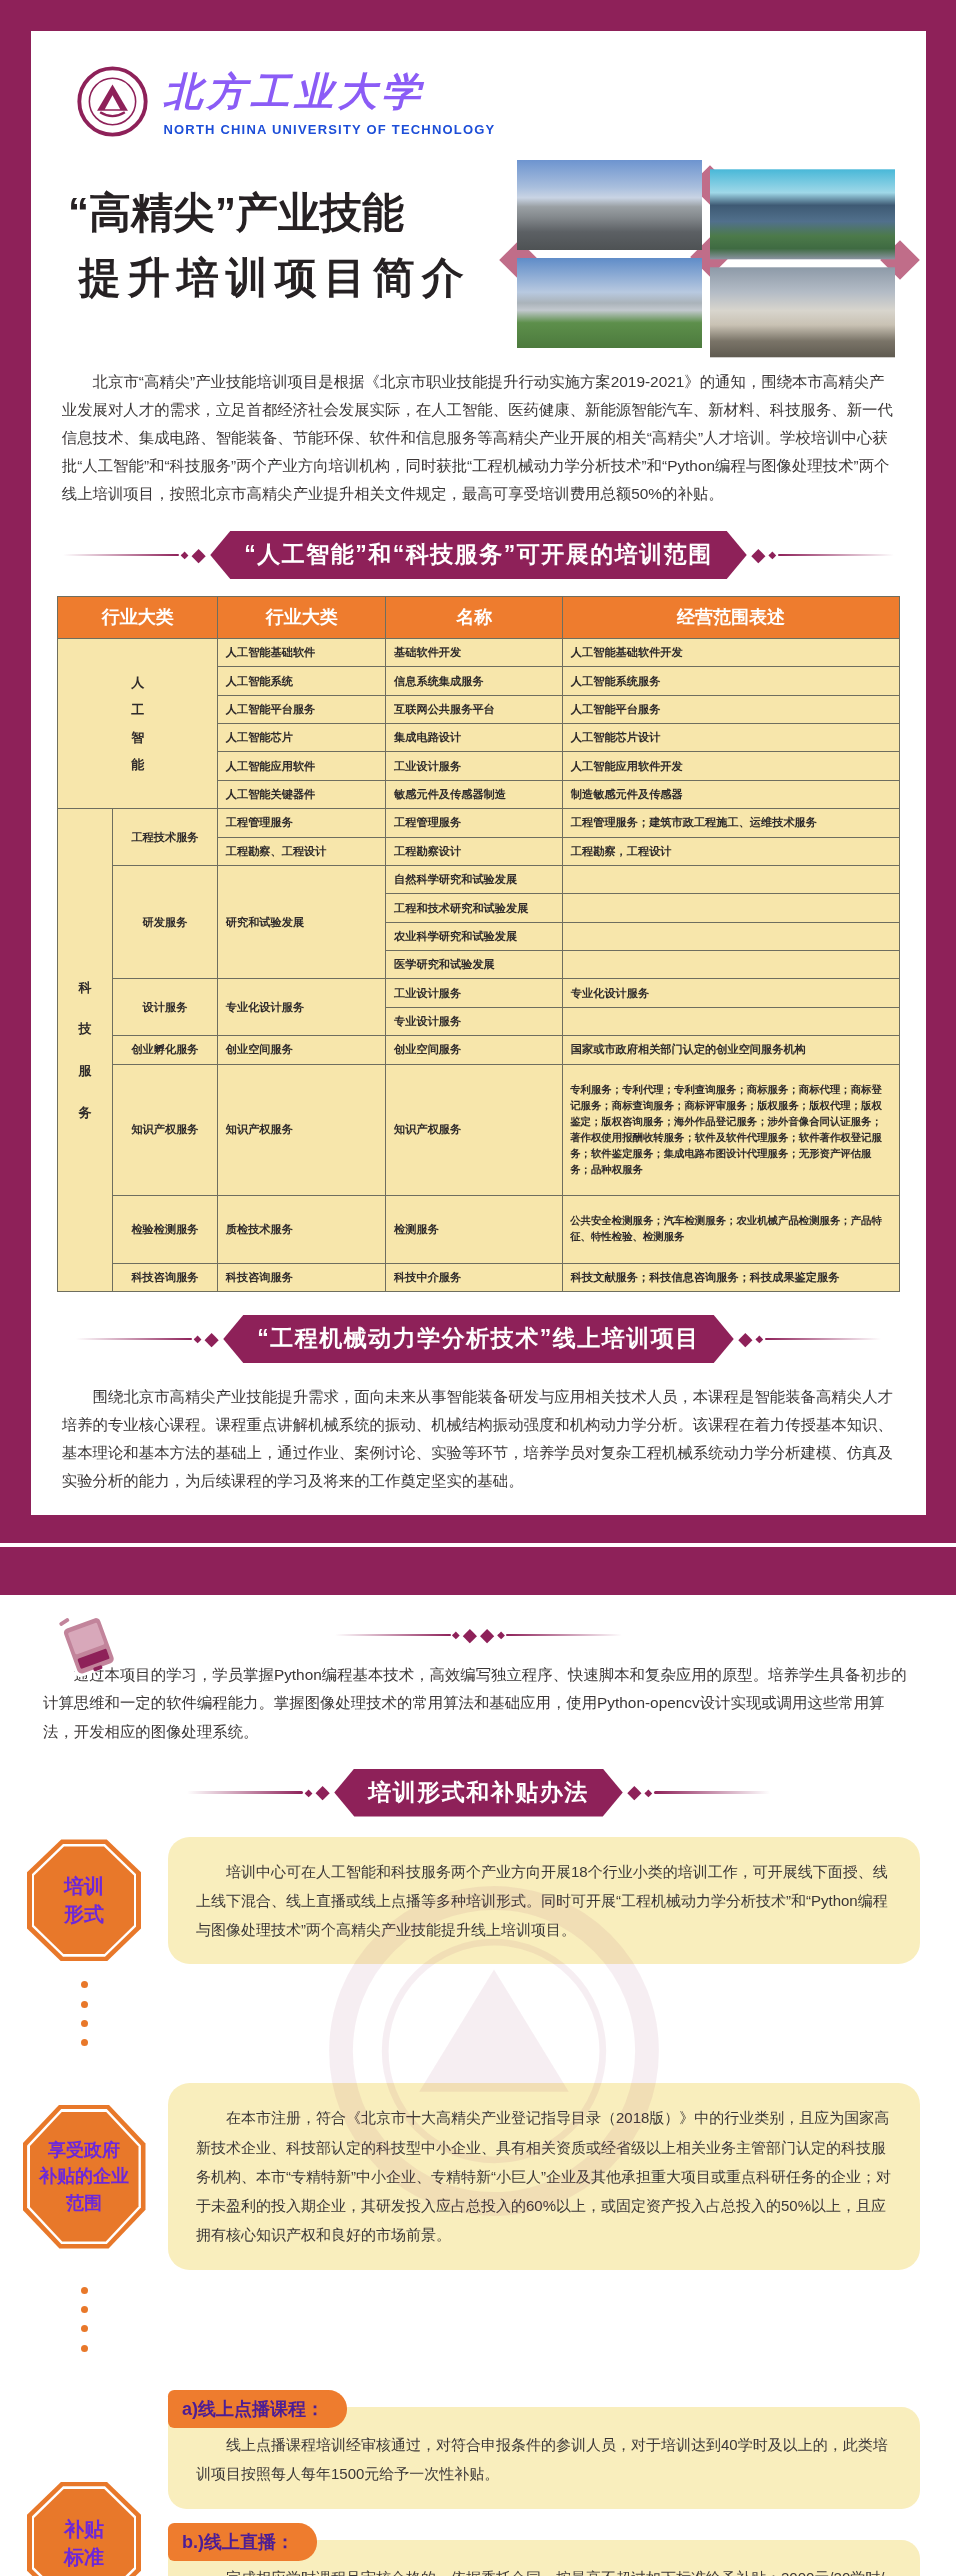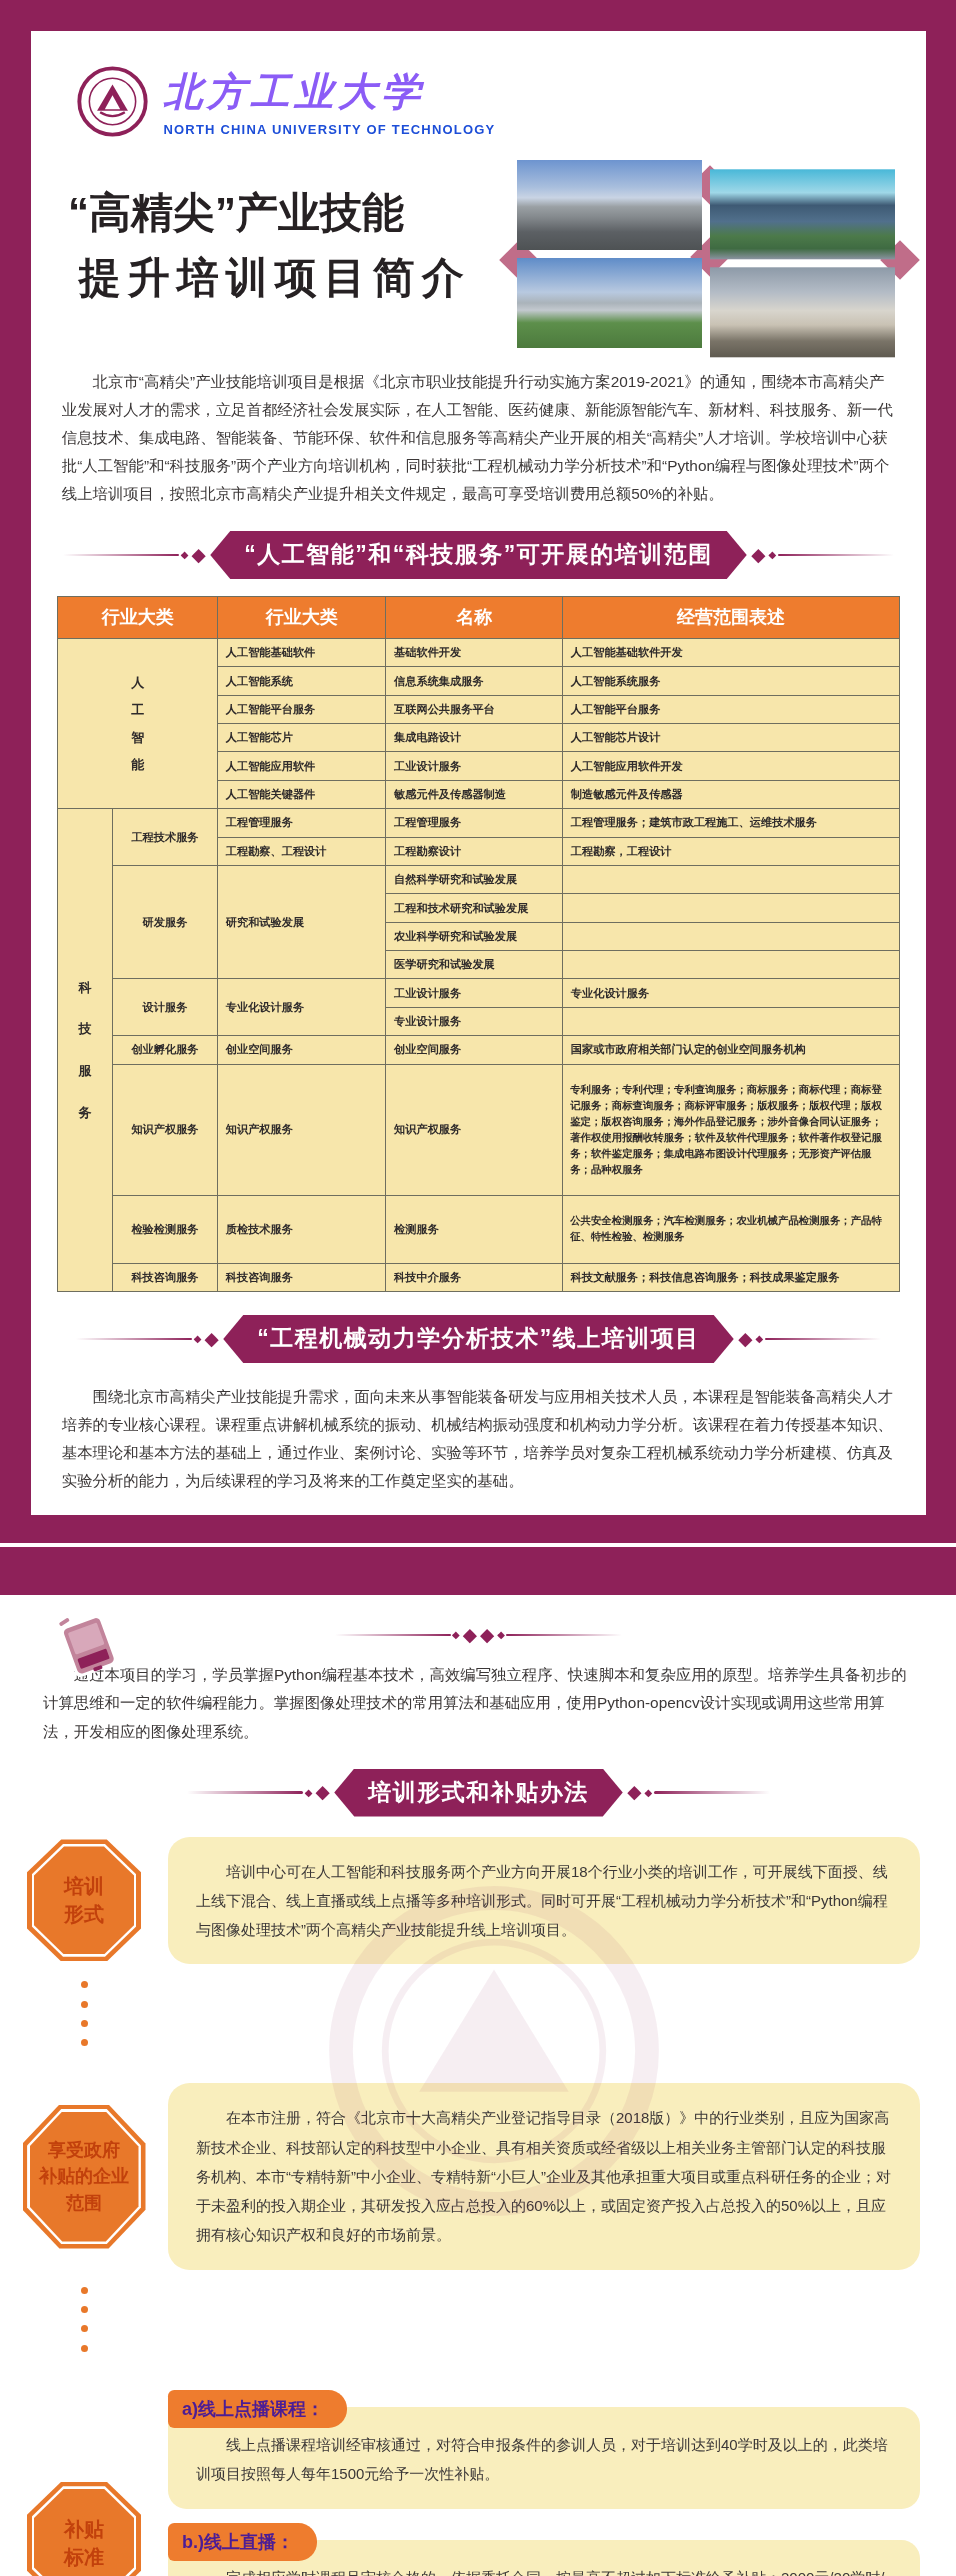--- a/index.html
+++ b/index.html
@@ -69,21 +69,21 @@
   
   .sec { display:flex; align-items:center; margin-top:20px; }
   .badge-col { width:168px; display:flex; flex-direction:column; align-items:center; flex-shrink:0; }
   .badge { position:relative; width:114px; height:122px; display:flex; align-items:center; justify-content:center; }
   .badge.big { width:123px; height:144px; }
   .badge i { position:absolute; display:block;
              clip-path:polygon(30% 0%,70% 0%,100% 27%,100% 73%,70% 100%,30% 100%,0% 73%,0% 27%); }
   .badge .b1 { inset:0; background:#e8782a; }
   .badge .b2 { inset:4.6px; background:#fff; }
   .badge .b3 { inset:7px; background:#e8782a; }
-  .badge .btxt { position:relative; z-index:2; color:#c2410c; font-size:20px; font-weight:bold;
+  .badge .btxt { position:relative; z-index:2; color:#6d28d9; font-size:20px; font-weight:bold;
                  white-space:pre-line; text-align:center; line-height:1.4; }
   .badge.big .btxt { font-size:18px; line-height:1.45; }
   .ybox { flex:1; background:#f9eebd; border-radius:21.6px; padding:20px 28px; margin-right:37px; }
   .ybox p { font-size:15px; line-height:1.95; text-indent:2em; color:#3b3737; }
   .dots { padding:10.8px 0; }
   .dots b { width:7px; height:7px; border-radius:50%; background:#e8782a; margin:6.2px 0; display:block; }
   .dotcol { width:168px; display:flex; flex-direction:column; align-items:center; }
 
   .subsidy { align-items:flex-start; }
   .sub-boxes { flex:1; margin-right:37px; position:relative; z-index:1; }

